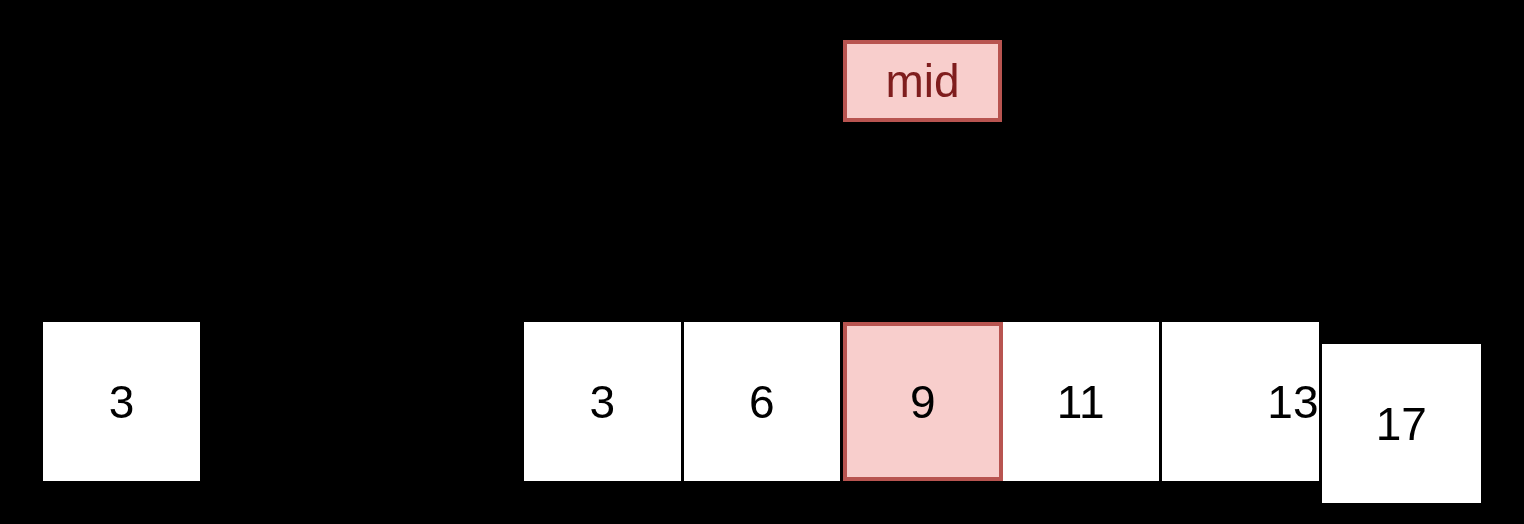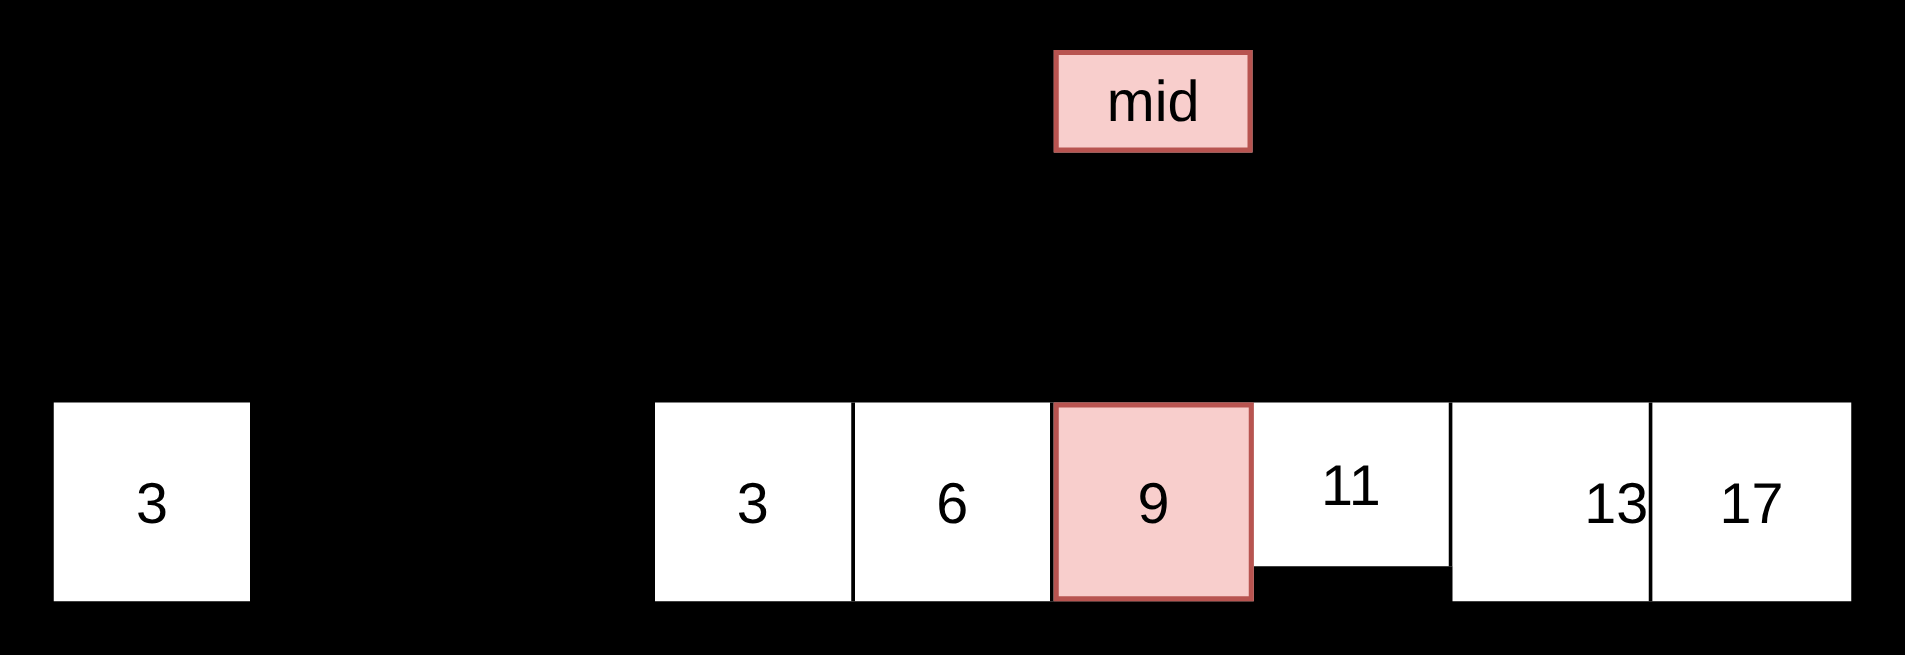--- a/index.html
+++ b/index.html
@@ -21,21 +21,21 @@
 
   
   .pointer-box {
     position: absolute;
     box-sizing: border-box;
     display: flex;
     align-items: center;
     justify-content: center;
     background: #f8cecc;
     border: 4px solid #b85450;
-    color: #000000;
+    color: #7f1d1d;
     font-size: 46px;
     line-height: 1;
     white-space: nowrap;
   }
 
   
   .single-cell {
     position: absolute;
     box-sizing: border-box;
     display: flex;
@@ -94,24 +94,24 @@
   <div class="array-strip" style="left:524px; top:322px; width:957px; height:159px;">
       <div class="array-cell" style="width: 159.5px; height: 159px; flex: 0 0 159.5px;">
         <span class="cell-value">3</span>
       </div>
       <div class="array-cell" style="width: 159.5px; height: 159px; flex: 0 0 159.5px;">
         <span class="cell-value">6</span>
       </div>
       <div class="array-cell is-highlighted" style="width: 159.5px; height: 159px; flex: 0 0 159.5px;">
         <span class="cell-value">9</span>
       </div>
-      <div class="array-cell" style="width: 159.5px; height: 131px; flex: 0 0 159.5px;">
+      <div class="array-cell" style="width: 159.5px; height: 159px; flex: 0 0 159.5px;">
         <span class="cell-value">11</span>
       </div>
       <div class="array-cell" style="width: 159.5px; height: 159px; flex: 0 0 159.5px; justify-content: flex-end;">
         <span class="cell-value">13</span>
       </div>
-      <div class="array-cell" style="width: 159.5px; height: 159px; flex: 0 0 159.5px;">
+      <div class="array-cell" style="width: 159.5px; height: 159px; flex: 0 0 159.5px; margin-top: 22px;">
         <span class="cell-value">17</span>
       </div>
     </div>
 
 </div>
 
 </body></html>

